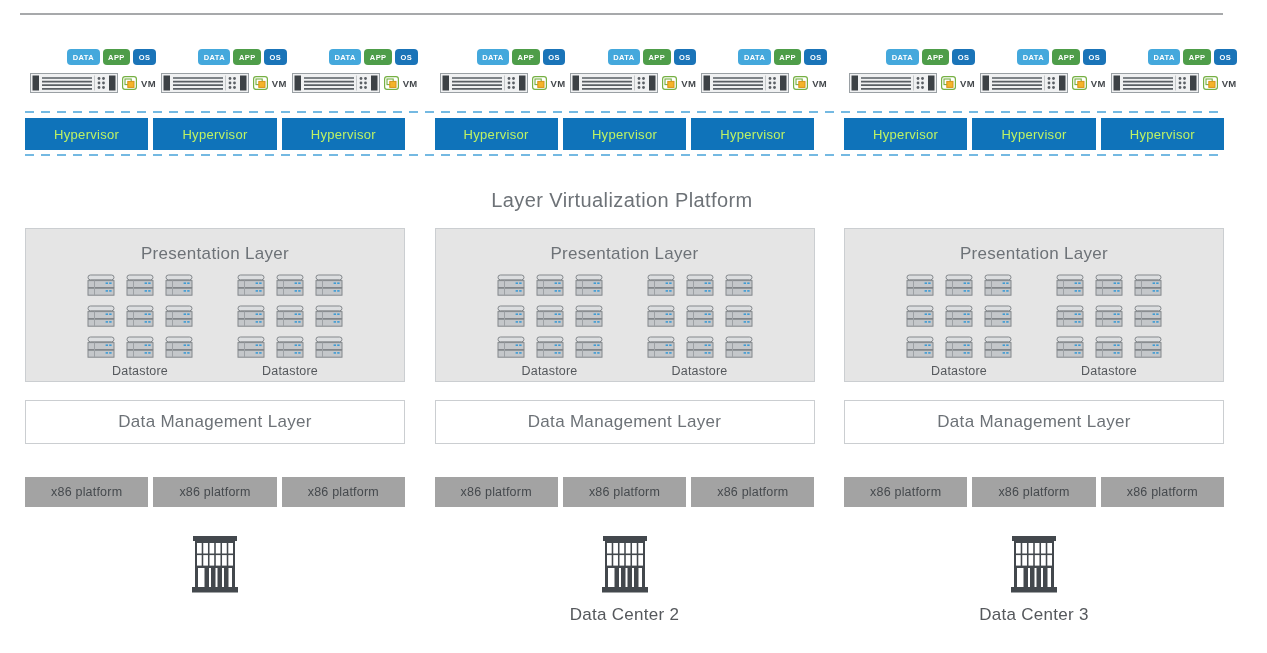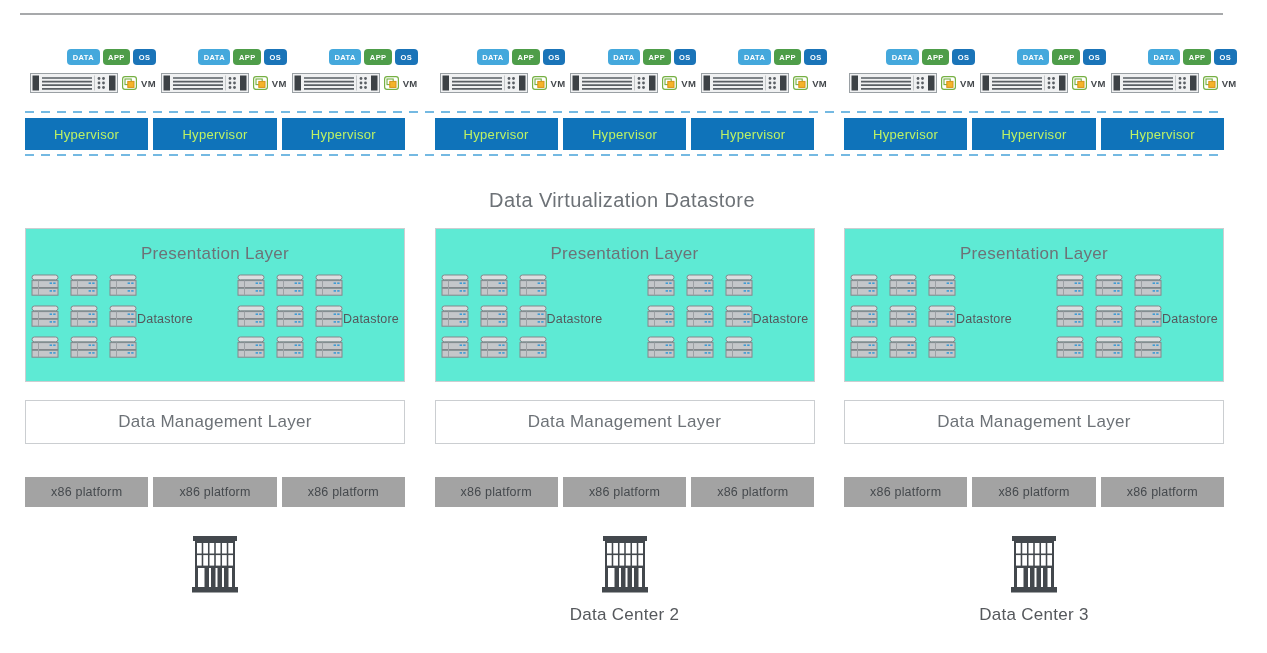--- a/index.html
+++ b/index.html
@@ -27,24 +27,24 @@
   .hyp-bar{flex:1;height:32px;background:#0f73ba;color:#bef264;font-size:13px;letter-spacing:.3px;
            display:flex;align-items:center;justify-content:center;}
 
   
   #dvp-title{position:absolute;left:20px;top:189px;width:1204px;text-align:center;
              font-size:20px;color:#6d7277;letter-spacing:.4px;}
 
   
   #columns{position:absolute;left:25px;top:228px;width:1199px;display:flex;gap:29.5px;}
   .column{width:380px;display:flex;flex-direction:column;}
-  .pres-box{height:152px;border:1px solid #cbced1;background:#5eead4;}
+  .pres-box{height:152px;border:1px solid #cbced1;background:#e5e5e5;}
   .box-title{text-align:center;margin-top:15px;font-size:17px;color:#6d7277;letter-spacing:.3px;}
   .ds-groups{display:flex;justify-content:center;gap:44px;margin-top:10px;}
-  .ds-group{display:flex;flex-direction:row;align-items:center;}
+  .ds-group{display:flex;flex-direction:column;align-items:center;}
   .ds-grid{display:grid;grid-template-columns:repeat(3,28px);gap:8px 11px;}
   .ds-label{margin-top:5px;font-size:12.5px;color:#55585c;letter-spacing:.2px;}
   .dm-box{margin-top:18px;height:42px;border:1px solid #cbced1;background:#fff;
           display:flex;align-items:center;justify-content:center;font-size:17px;color:#6d7277;letter-spacing:.3px;}
   .x86-row{margin-top:33px;display:flex;gap:5px;}
   .x86{flex:1;height:30px;background:#a3a3a3;color:#45494d;font-size:12.5px;
        display:flex;align-items:center;justify-content:center;letter-spacing:.2px;}
   .building-wrap{margin-top:29px;display:flex;justify-content:center;}
   .dc-label{margin-top:12px;text-align:center;font-size:17px;color:#55585c;letter-spacing:.3px;}
 </style>
@@ -392,21 +392,21 @@
       </div>
       <div class="col">
         <div class="hyp-bar">Hypervisor</div>
         <div class="hyp-bar">Hypervisor</div>
         <div class="hyp-bar">Hypervisor</div>
       </div>
     </div>
   <div class="dash-line"></div>
 </div>
 
-<div id="dvp-title">Data Virtualization Datastore</div>
+<div id="dvp-title">Layer Virtualization Platform</div>
 
 <div id="columns">
 <div class="column">
   <div class="pres-box">
     <div class="box-title">Presentation Layer</div>
     <div class="ds-groups">
       <div class="ds-group">
         <div class="ds-grid">
               <svg width="28" height="23" viewBox="0 0 28 23">
 <rect x="1" y="1" width="26" height="4.8" rx="2.4" fill="#dcdee0" stroke="#83878b"></rect>

